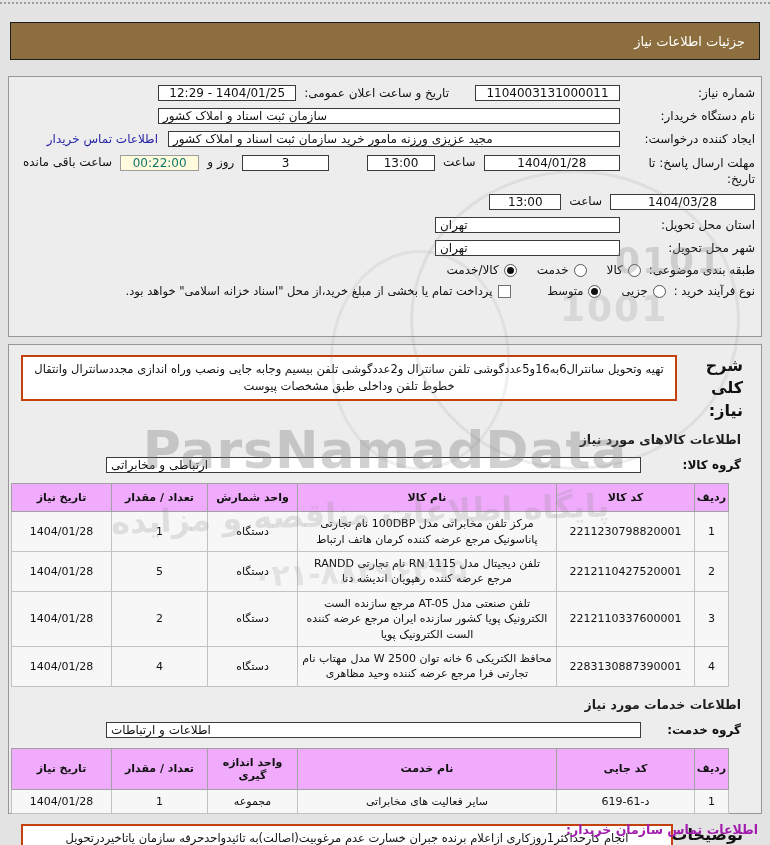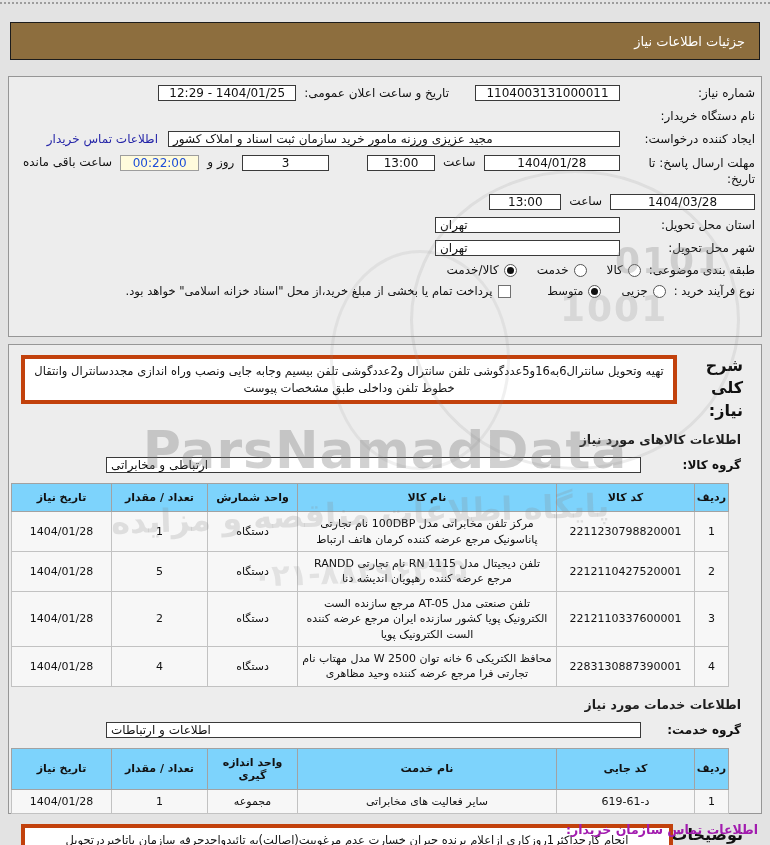--- a/index.html
+++ b/index.html
@@ -24,38 +24,38 @@
   .frow.top { align-items:flex-start; }
   .flabel { width:135px; flex:none; line-height:1.35; }
   .field {
     background:#fff; border:1px solid #3a3a3a; height:16px; font-size:12px;
     display:flex; align-items:center; justify-content:center; padding:0 4px;
     overflow:hidden; white-space:nowrap;
   }
   .field.rt { justify-content:flex-end; }
   .field.num { direction:ltr; }
   .inline-lbl { margin:0 8px; white-space:nowrap; }
-  .yellow { background:#fffbdc; border:1px solid #9d9d9d; color:#1d4ed8; }
+  .yellow { background:#fffbdc; border:1px solid #9d9d9d; color:#0f766e; }
   .radio { width:13px; height:13px; border:1px solid #555; border-radius:50%; background:#fff; position:relative; flex:none; margin-left:5px; }
   .radio.on::after { content:""; position:absolute; inset:2px; border-radius:50%; background:#101010; }
   .opt { display:flex; align-items:center; margin-left:20px; }
   .checkbox { width:13px; height:13px; border:1px solid #707070; background:#fff; flex:none; margin-left:6px; }
   .link { color:#2525a8; margin-right:10px; white-space:nowrap; cursor:pointer; }
   .sec-title { font-weight:bold; font-size:12.5px; color:#1f1f1f; margin:10px 2px 8px; }
   .desc-row { display:flex; align-items:flex-start; margin-bottom:4px; }
   .desc-label { width:66px; flex:none; font-weight:bold; font-size:16px; line-height:1.4; }
   .desc-box {
-    flex:1; background:#fff; border:4px solid #c2410c; min-height:46px;
+    flex:1; background:#fff; border:2px solid #c2410c; min-height:46px;
     font-size:11.5px; line-height:1.45; text-align:center; padding:4px 8px;
   }
   .group-row { display:flex; align-items:center; margin:10px 2px 10px; }
   .group-label { font-weight:bold; font-size:12px; width:100px; flex:none; }
   .group-field { width:535px; }
   table { border-collapse:collapse; width:718px; margin:2px 14px 10px 6px; table-layout:fixed; background:#f7f7f7; border:1px solid #8a8a8a; }
-  th { background:#7dd3fc; font-size:11px; font-weight:bold; border:1px solid #a2a2a2; padding:7px 2px; }
+  th { background:#f0abfc; font-size:11px; font-weight:bold; border:1px solid #a2a2a2; padding:7px 2px; }
   td { font-size:11px; border:1px solid #c2c2c2; padding:4px 3px; text-align:center; line-height:1.4; background:#f7f7f7; }
   td.code { direction:ltr; }
   .footer-title { position:absolute; top:822px; right:12px; font-weight:bold; font-size:12.5px; color:#a21caf; }
   
   .wm { position:absolute; pointer-events:none; z-index:6; }
   .wm-circle { top:170px; left:410px; width:330px; height:300px; border:3px solid rgba(140,140,140,.16); border-radius:50%; }
   .wm-circle2 { top:250px; left:330px; width:180px; height:220px; border:3px solid rgba(140,140,140,.13); border-radius:50%; }
   .wm-digits1 { top:240px; left:615px; font-size:36px; font-weight:bold; color:rgba(135,135,135,.30); letter-spacing:2px; }
   .wm-digits2 { top:288px; left:560px; font-size:36px; font-weight:bold; color:rgba(135,135,135,.22); letter-spacing:2px; }
   .wm-brand { top:420px; left:0; width:770px; text-align:center; font-size:52px; font-weight:bold; color:rgba(120,120,120,.34); letter-spacing:1px; }
@@ -75,20 +75,21 @@
 
   <div class="frow">
     <div class="flabel">شماره نیاز:</div>
     <div class="field num" style="width:145px">1104003131000011</div>
     <span class="inline-lbl" style="margin-right:26px">تاریخ و ساعت اعلان عمومی:</span>
     <div class="field num" style="width:138px">12:29 - 1404/01/25</div>
   </div>
 
   <div class="frow">
     <div class="flabel">نام دستگاه خریدار:</div>
+    <div class="field rt" style="width:462px">سازمان ثبت اسناد و املاک کشور</div>
   </div>
 
   <div class="frow">
     <div class="flabel">ایجاد کننده درخواست:</div>
     <div class="field rt" style="width:452px">مجید عزیزی ورزنه مامور خرید سازمان ثبت اسناد و املاک کشور</div>
     <span class="link">اطلاعات تماس خریدار</span>
   </div>
 
   <div class="frow top">
     <div class="flabel">مهلت ارسال پاسخ: تا تاریخ:</div>

